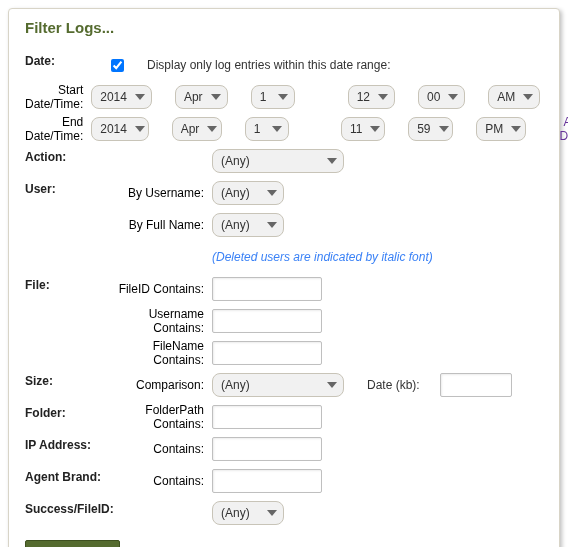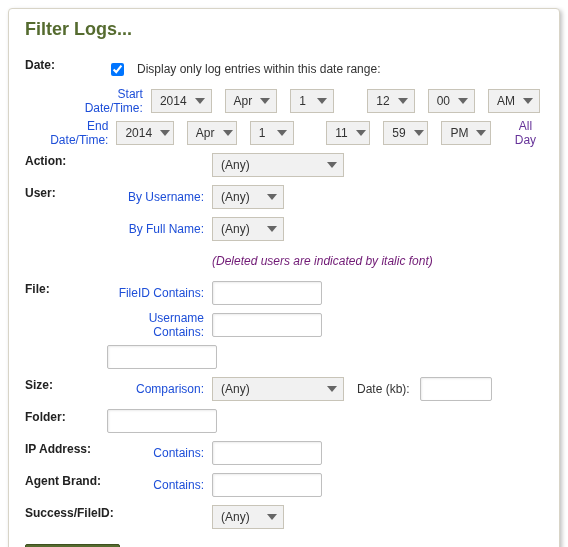--- a/index.html
+++ b/index.html
@@ -15,52 +15,52 @@
     width: 552px;
     border: 1px solid #d8d4c7;
     border-radius: 4px;
     box-shadow: 2px 2px 4px rgba(0,0,0,0.25);
     padding: 10px 16px 14px 16px;
     background: #fff;
   }
   .title {
     color: #556b2f;
     font-weight: bold;
-    font-size: 18px;
+    font-size: 15px;
     margin-bottom: 14px;
   }
   .row {
     display: flex;
     align-items: center;
     min-height: 30px;
     margin-bottom: 2px;
   }
   .col-section {
     width: 82px;
     font-weight: bold;
     color: #222;
     padding-top: 4px;
     align-self: flex-start;
   }
   .col-label {
     width: 105px;
     text-align: right;
     padding-right: 8px;
-    color: #1d4ed8;
-  }
-  .col-input { flex: 1; display:flex; align-items:center; gap:10px; }
-  .note { font-style: italic; color: #701a75; }
+    color: #000000;
+  }
+  .col-input { flex: 1; display:flex; align-items:center; gap:20px; }
+  .note { font-style: italic; color: #3b82f6; }
   .allday { color: #663399; margin-left: 4px; cursor: pointer; text-align: center; }
   .sel {
     display: inline-flex;
     align-items: center;
     justify-content: space-between;
     background: #f1f1f1;
     border: 1px solid #c8c4b8;
-    border-radius: 0;
+    border-radius: 8px;
     padding: 3px 6px 3px 8px;
     height: 24px;
     margin-right: 3px;
     min-width: 44px;
     cursor: pointer;
   }
   .sel.w56 { min-width: 56px; }
   .sel.w70 { min-width: 72px; }
   .sel.w130 { min-width: 132px; }
   .sel .chev {
@@ -288,20 +288,21 @@
     <div class="col-section"></div>
     <div class="col-label">Username Contains:</div>
     <div class="col-input">
       <input class="txt w110" type="text" style="">
     </div>
   </div>
 
   
   <div class="row">
     <div class="col-section"></div>
+    <div class="col-label">FileName Contains:</div>
     <div class="col-input">
       <input class="txt w110" type="text" style="">
     </div>
   </div>
 
   
   <div class="row">
     <div class="col-section">Size:</div>
     <div class="col-label">Comparison:</div>
     <div class="col-input">
@@ -314,20 +315,21 @@
           </span>
         </span>
       <span>Date (kb):</span>
       <input class="txt w72" type="text" style="">
     </div>
   </div>
 
   
   <div class="row">
     <div class="col-section">Folder:</div>
+    <div class="col-label">FolderPath Contains:</div>
     <div class="col-input">
       <input class="txt w110" type="text" style="">
     </div>
   </div>
 
   
   <div class="row">
     <div class="col-section">IP Address:</div>
     <div class="col-label">Contains:</div>
     <div class="col-input">

